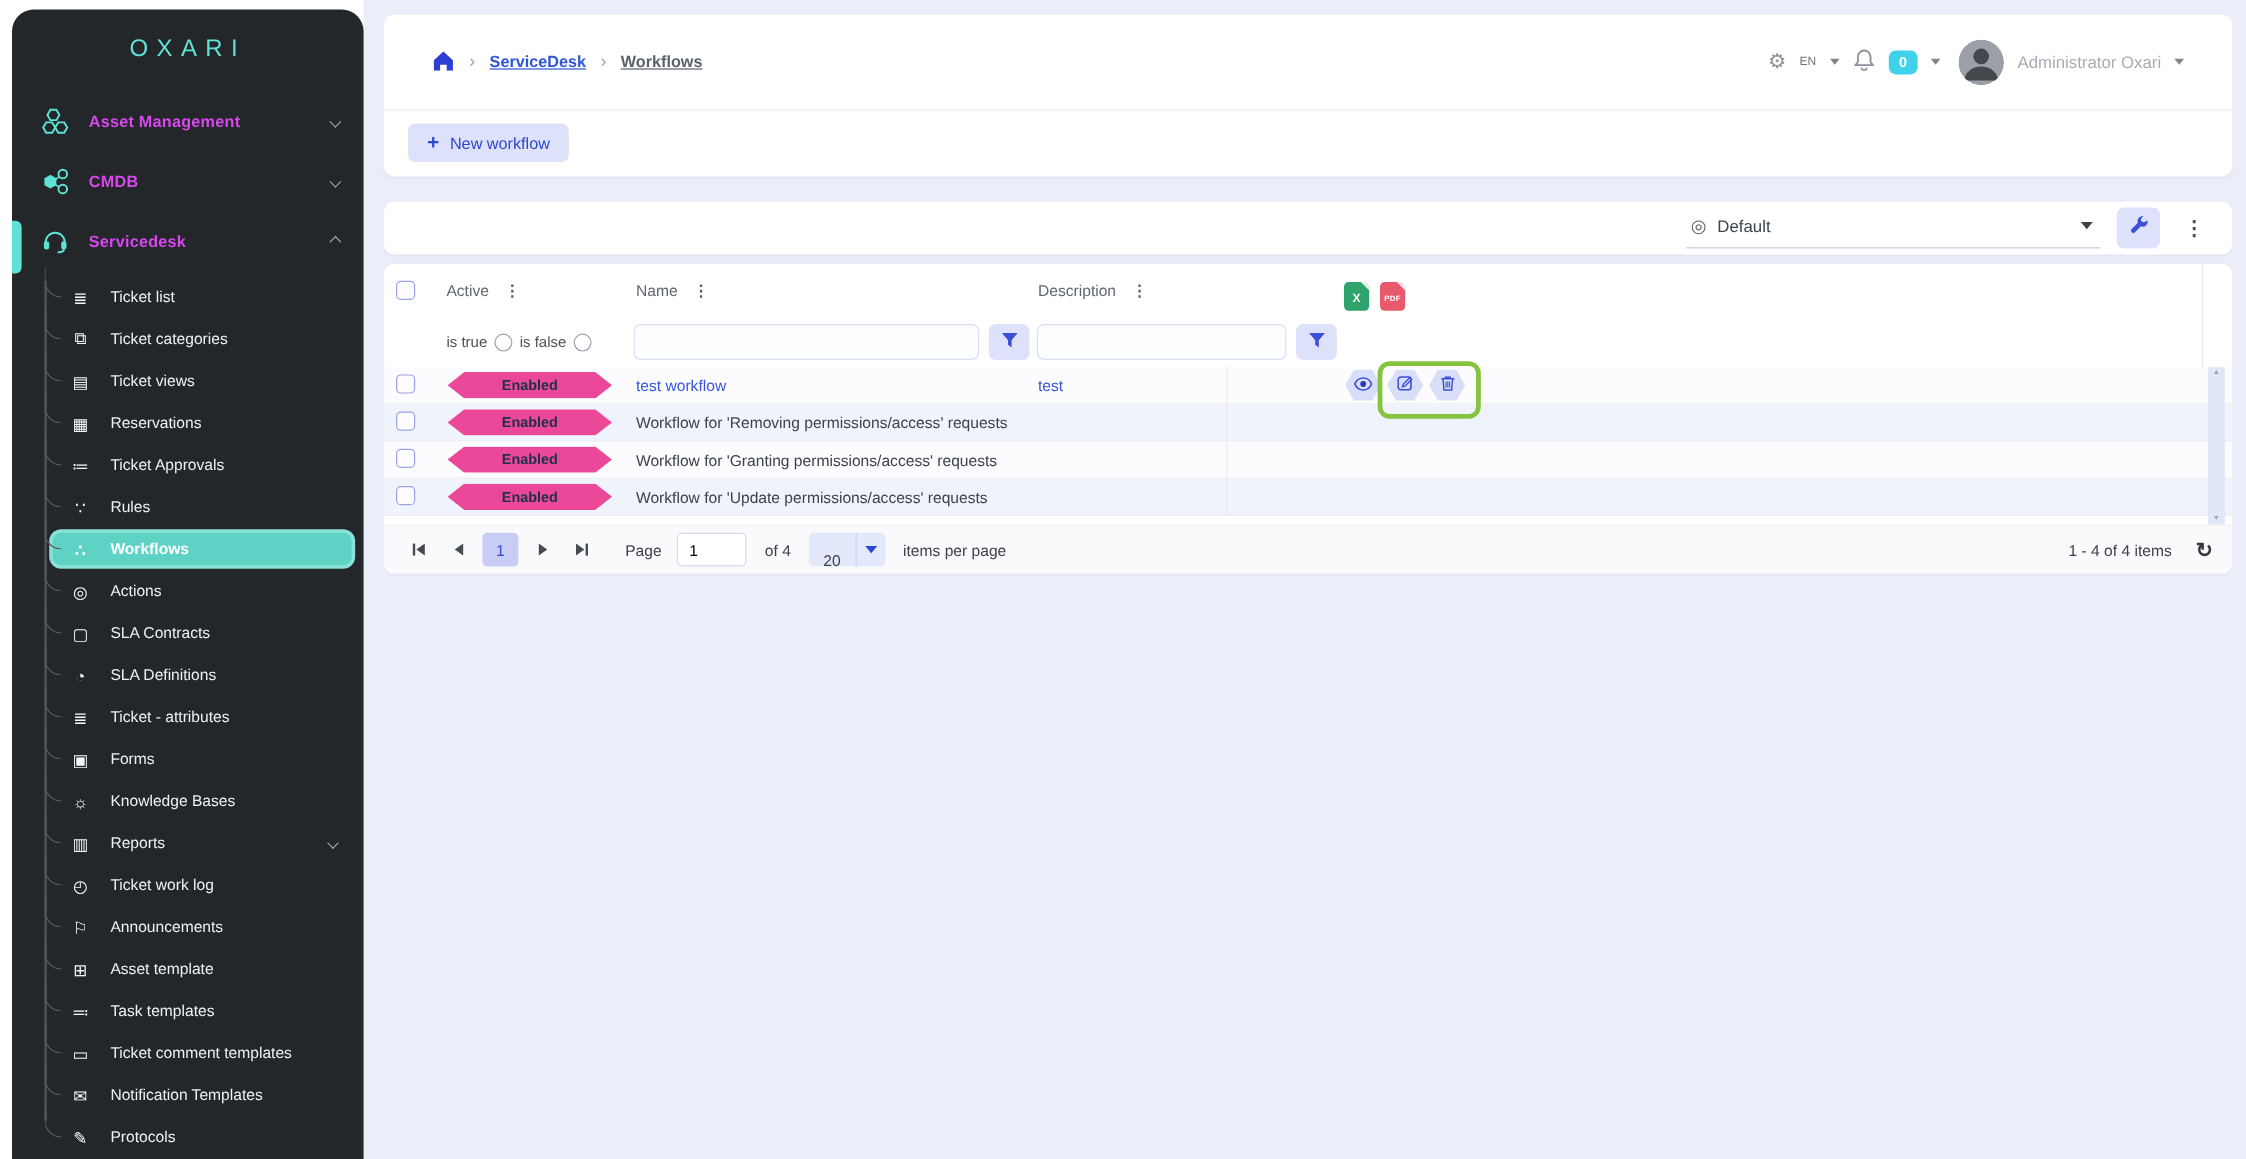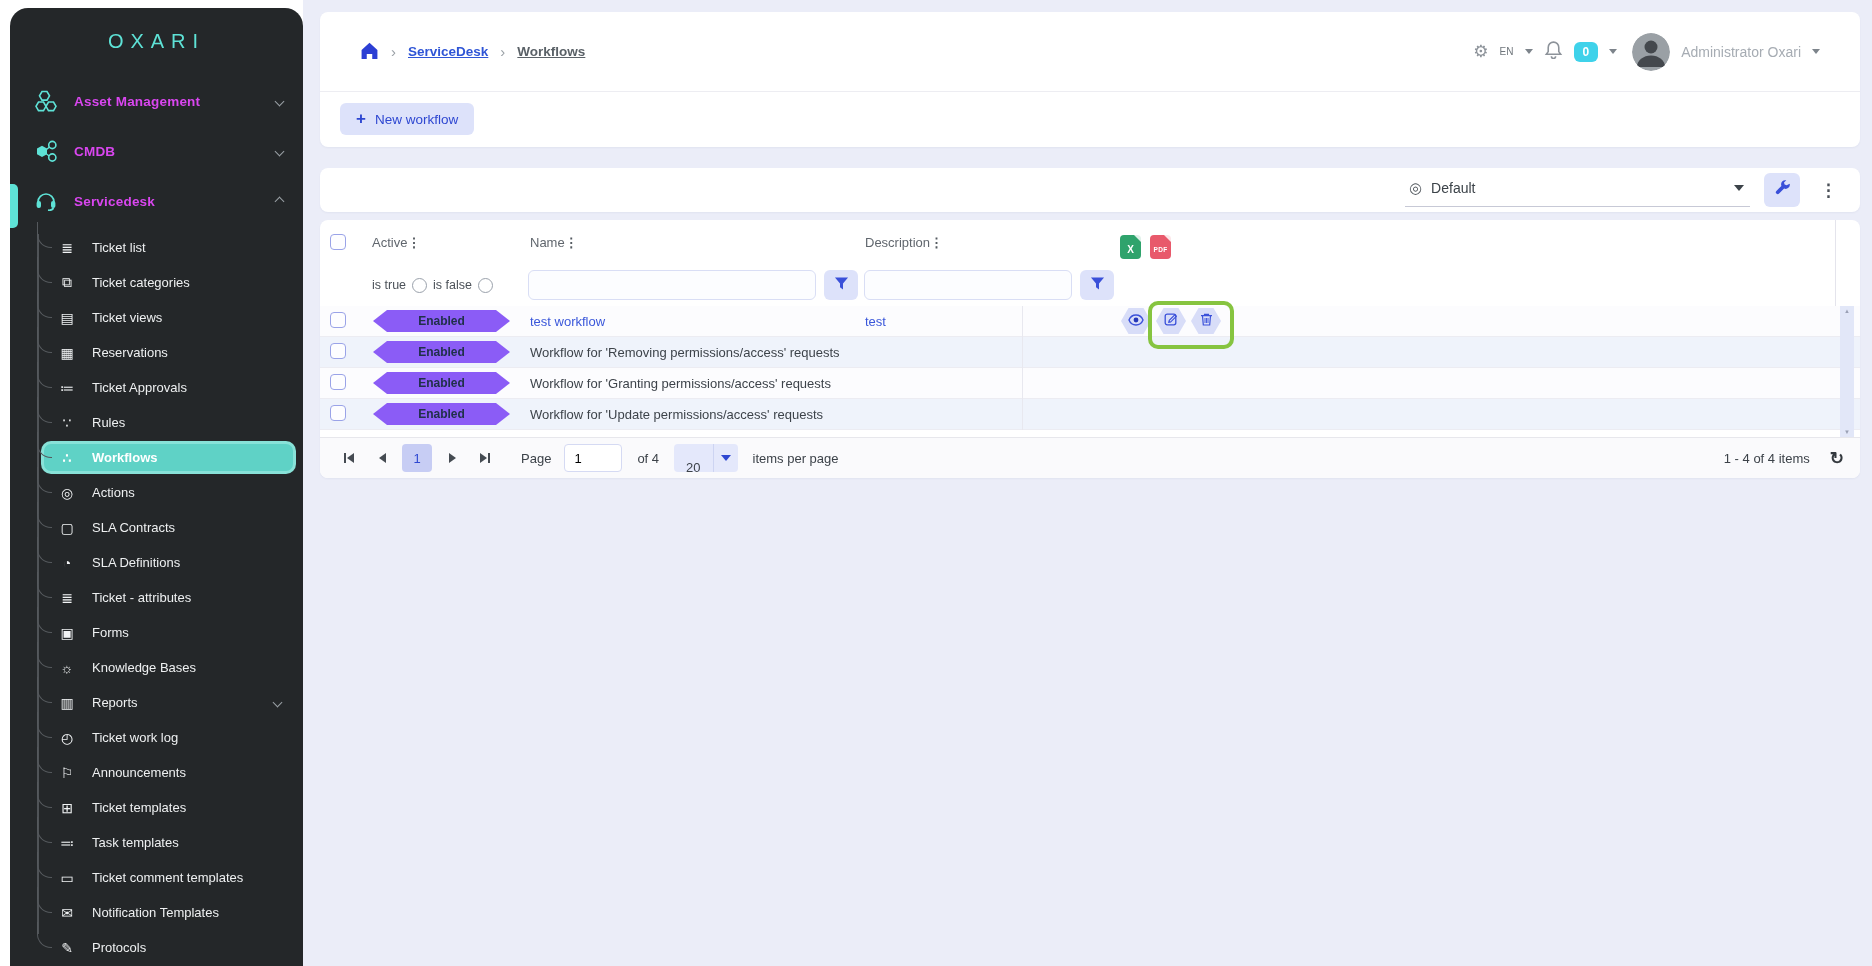--- a/index.html
+++ b/index.html
@@ -74,21 +74,21 @@
     border-bottom:1px solid #c7c9d6; padding:5px 6px 9px 4px; font-size:14px; color:#3c4349; cursor:pointer; }
   .view-eye { font-size:15px; color:#555b61; }
   .vs-caret { margin-left:auto; border-top-color:#3c4349; border-left-width:5px; border-right-width:5px;
     border-top-width:6px; }
   .wrench-btn { width:36px; height:34px; background:#dde2fa; border-radius:6px;
     display:flex; align-items:center; justify-content:center; cursor:pointer; }
   .kebab { font-size:17px; font-weight:700; color:#4a5057; padding:0 6px; cursor:pointer; letter-spacing:1px; }
 
   
   .thead { height:44px; display:flex; align-items:center; font-size:13px; color:#60666d; position:relative; }
-  .hc { display:flex; align-items:center; }
+  .hc { display:flex; align-items:center; gap:13px; }
   .hc-check { width:44px; padding-left:10px; }
   .hc-active { width:166px; padding-left:8px; }
   .hc-name { width:335px; }
   .hc-desc { width:157px; }
   .col-kebab { font-size:13px; font-weight:700; color:#555b61; cursor:pointer; letter-spacing:1px; }
   .checkbox { width:16px; height:16px; border:1.6px solid #9aa3e8; border-radius:4px;
     background:#fdfdff; display:inline-block; cursor:pointer; }
   .exports { position:absolute; left:800px; top:15px; display:flex; gap:9px; }
   .fic { width:21px; height:24px; border-radius:4px; color:#fff; font-weight:700;
     display:flex; align-items:flex-end; justify-content:center; position:relative; cursor:pointer; }
@@ -114,21 +114,21 @@
     border-bottom:1px solid #ececf2; position:relative; }
   .trow.odd { background:#fcfcfe; }
   .trow.even { background:#eff3fb; }
   .trow::after { content:""; position:absolute; left:702px; top:0; bottom:-1px; width:1px; background:#e8e8ef; }
   .c-check { width:44px; padding-left:10px; }
   .c-active { width:166px; padding-left:9px; }
   .c-name { width:335px; color:#3d434a; white-space:nowrap; }
   .c-desc { width:157px; white-space:nowrap; }
   .link { color:#3a57da; cursor:pointer; }
   .badge-enabled { width:137px; height:22px; display:flex; align-items:center; justify-content:center;
-    background:#8b5cf6; color:#20304a; font-weight:700; font-size:12px;
+    background:#ec4899; color:#20304a; font-weight:700; font-size:12px;
     clip-path:polygon(14px 0,123px 0,137px 50%,123px 100%,14px 100%,0 50%); }
   .row-actions { position:absolute; left:801px; top:2px; display:flex; gap:5px; }
   .hex-btn { width:30px; height:26px; background:#d8ddf8; display:flex; align-items:center;
     justify-content:center; cursor:pointer;
     clip-path:polygon(25% 0,75% 0,100% 50%,75% 100%,25% 100%,0 50%); }
   .annotation-box { position:absolute; left:828px; top:81px; width:86px; height:48px;
     border:4px solid #86c440; border-radius:10px; z-index:6; pointer-events:none; }
   .vscroll { position:absolute; left:1520px; top:86px; width:14px; height:131px; background:#e2e7f8;
     display:flex; flex-direction:column; justify-content:space-between; align-items:center;
     padding:2px 0; font-size:6px; color:#9aa0b4; cursor:pointer; }
@@ -287,21 +287,21 @@
           <span class="slabel">Ticket work log</span>
         </div>
         <div class="subitem">
           <span class="curve"></span>
           <span class="sicon">⚐</span>
           <span class="slabel">Announcements</span>
         </div>
         <div class="subitem">
           <span class="curve"></span>
           <span class="sicon">⊞</span>
-          <span class="slabel">Ticket templates</span>
+          <span class="slabel">Asset template</span>
         </div>
         <div class="subitem">
           <span class="curve"></span>
           <span class="sicon">≕</span>
           <span class="slabel">Task templates</span>
         </div>
         <div class="subitem">
           <span class="curve"></span>
           <span class="sicon">▭</span>
           <span class="slabel">Ticket comment templates</span>

